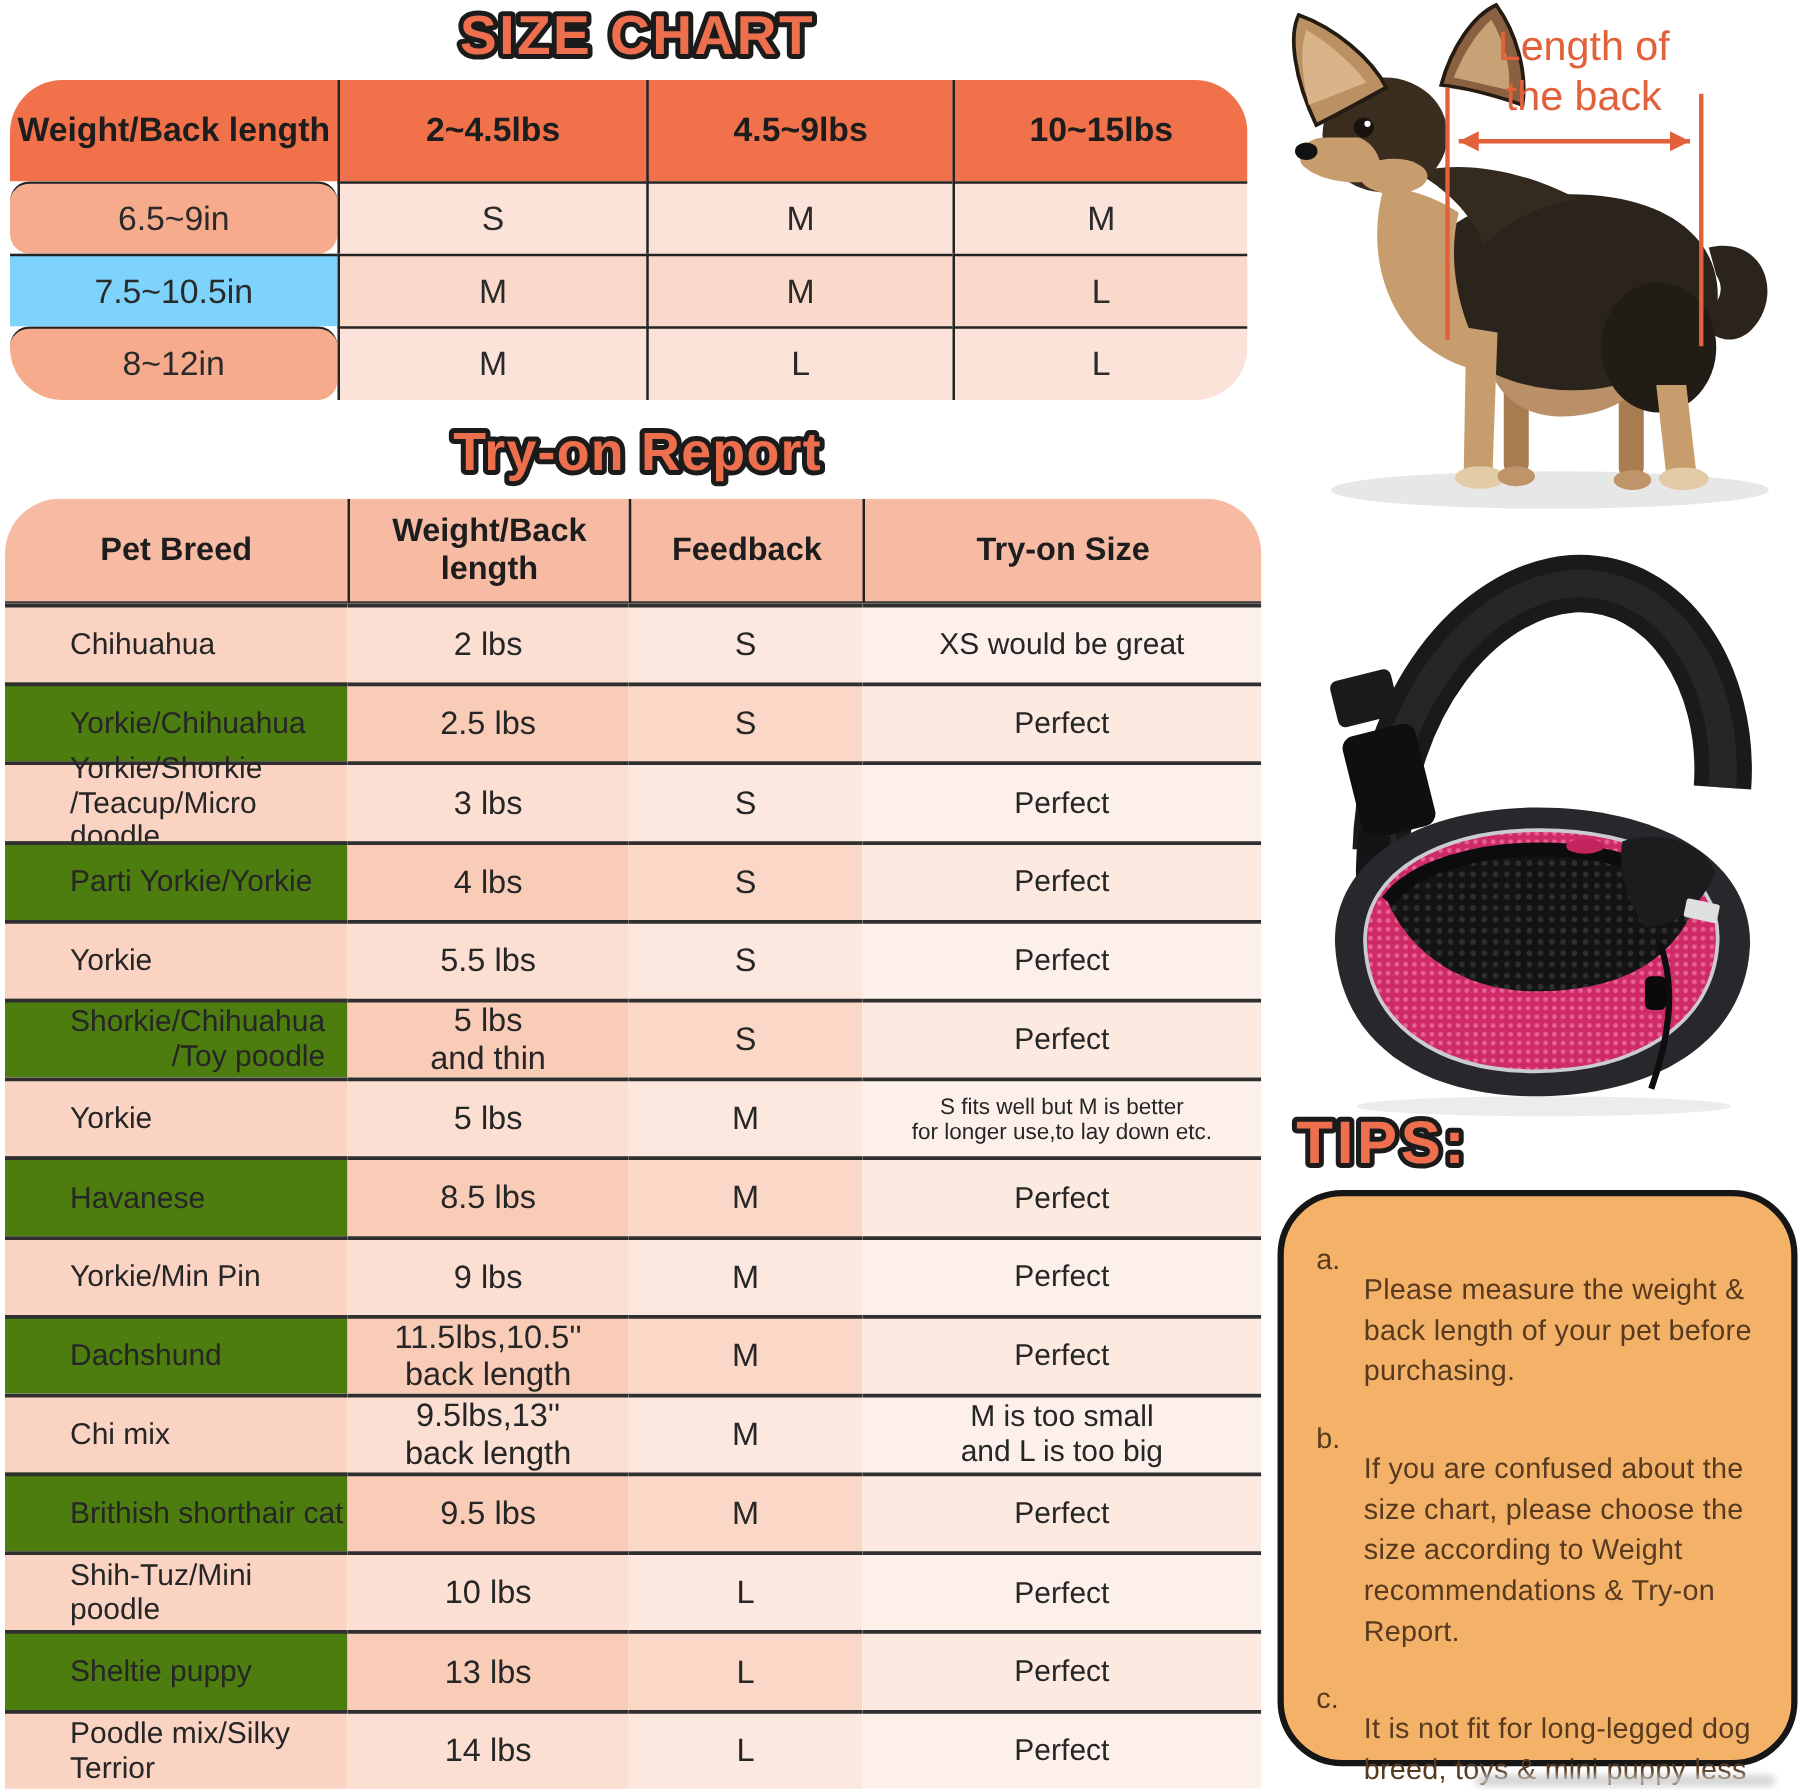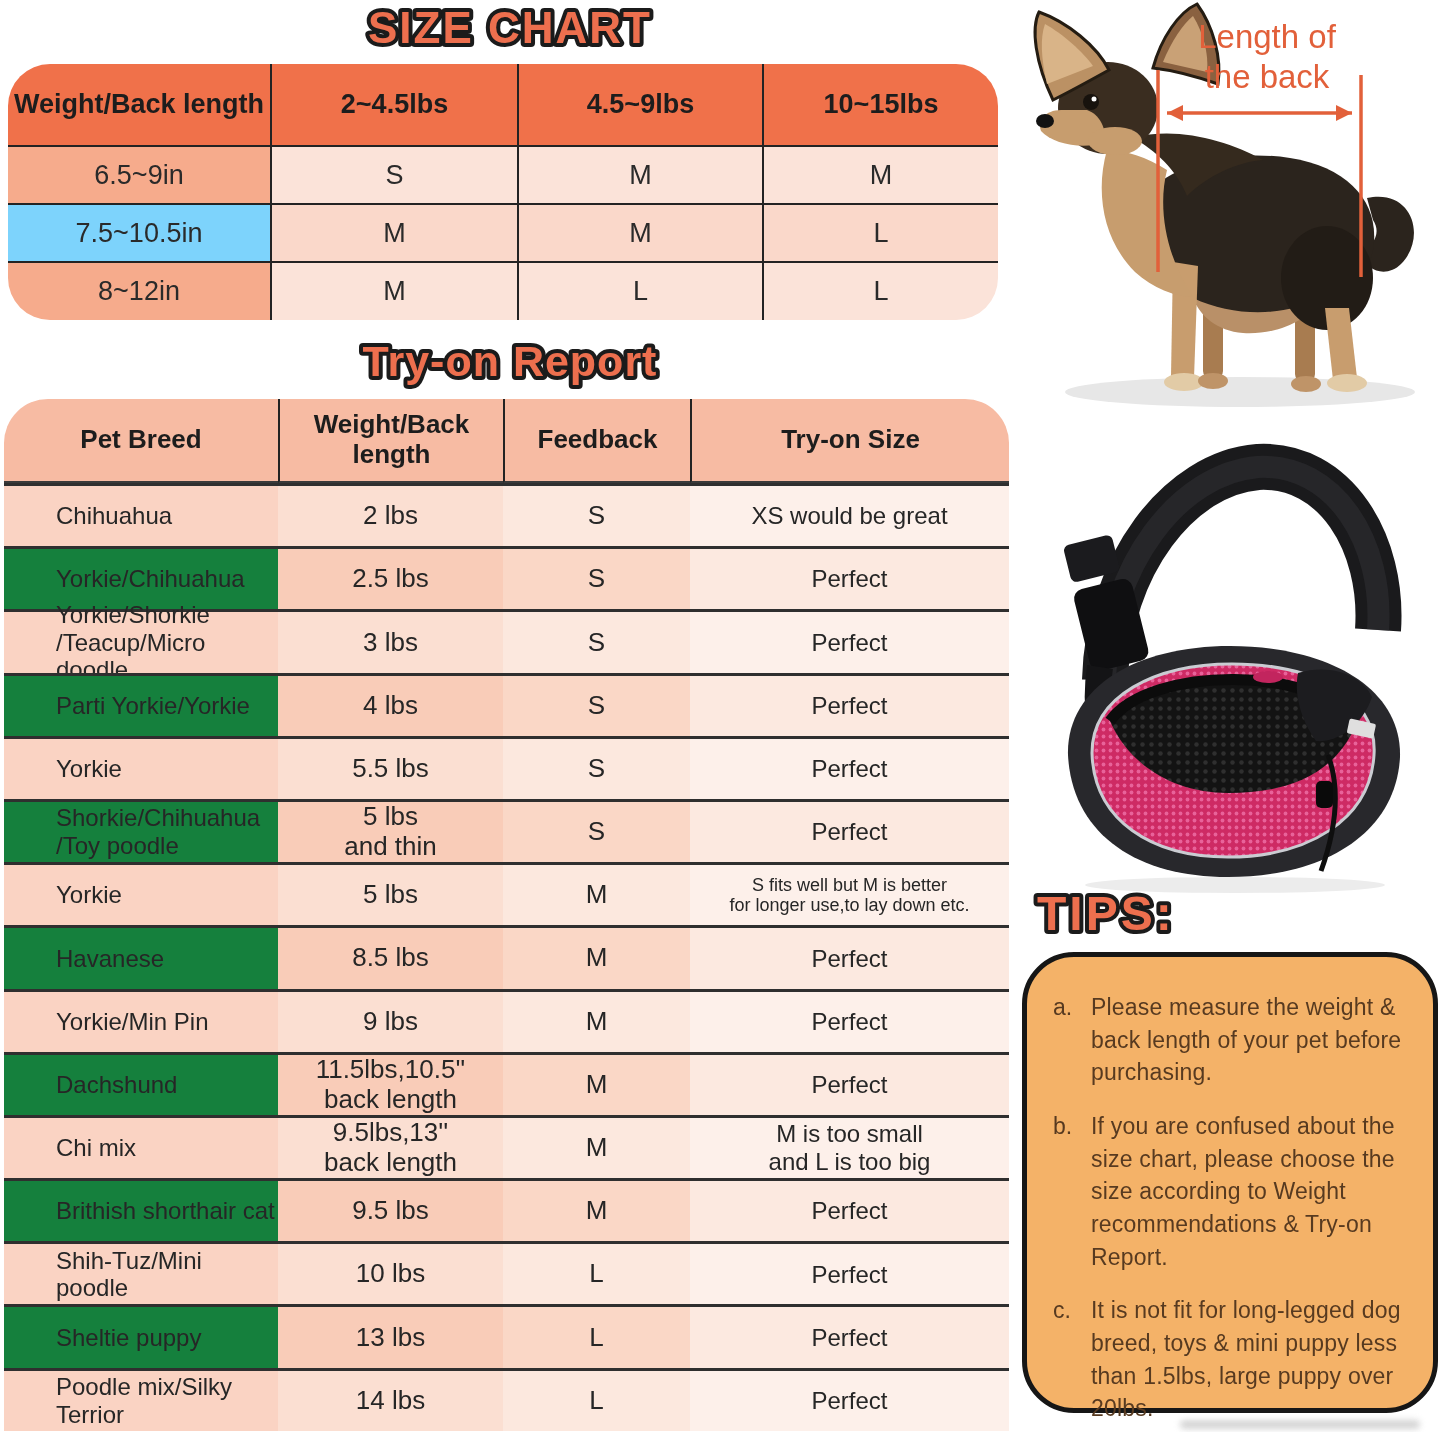--- a/index.html
+++ b/index.html
@@ -24,21 +24,21 @@
     border-radius:42px;
     overflow:hidden;
   }
   .size-table .cell{
     display:flex;align-items:center;justify-content:center;
     font-size:27px;color:#2a2a2a;box-sizing:border-box;
   }
   .size-table .head{background:#f0714a;font-weight:bold;color:#1d1d1d;}
   .size-table .vline{border-left:2px solid #232323;}
   .size-table .hline{border-top:2px solid #232323;}
-  .size-table .rowlabel-light{background:#f6ab8c;}
+  .size-table .rowlabel-light{background:#f6ab8c;border-radius:16px;}
   .size-table .rowlabel-dark{background:#7dd3fc;}
   .size-table .data-light{background:#fbe3d9;}
   .size-table .data-dark{background:#fad8ca;}
 
   
   .tryon-table{
     position:absolute;left:4px;top:399px;width:1005px;height:1195px;
     display:grid;
     grid-template-columns:274px 225px 187px 319px;
     grid-template-rows:84px repeat(15,63.2px);
@@ -55,39 +55,39 @@
     border-bottom:2px solid #3a3a3a;font-size:26px;
   }
   .tryon-table .head.vline{border-left:2px solid #232323;}
   .tryon-table .data{border-top:3px solid #2f2f2f;}
   .tryon-table .breed{justify-content:flex-start;text-align:left;padding-left:52px;font-size:24px;}
   .tryon-table .feedback{font-size:24px;}
   .row-light .c0{background:#fad3c3;}
   .row-light .c1{background:#fbdfd2;}
   .row-light .c2{background:#fce8de;}
   .row-light .c3{background:#fdf0ea;}
-  .row-dark .c0{background:#15803d;}
+  .row-dark .c0{background:#4d7c0f;text-align:right;}
   .row-dark .c1{background:#f9ccb8;}
   .row-dark .c2{background:#fad7c6;}
   .row-dark .c3{background:#fce9e0;}
 
   
   .dog-figure{position:absolute;left:995px;top:0;width:450px;height:420px;}
   .bag-figure{position:absolute;left:1030px;top:425px;width:415px;height:470px;}
   .measure-text{font-family:"Liberation Sans",sans-serif;font-size:33px;fill:#e2603a;}
 
   
   .tips-box{
     position:absolute;left:1022px;top:952px;width:416px;height:461px;
     background:#f4b268;border:5px solid #161616;border-radius:52px;
     box-sizing:border-box;padding:34px 22px 20px 26px;
   }
   .tip-item{display:flex;margin-bottom:21px;color:#573a20;}
   .tip-label{width:38px;flex:none;font-size:23px;line-height:1.42;}
-  .tip-text{font-size:23px;line-height:1.42;letter-spacing:0.2px;}
+  .tip-text{font-size:23px;line-height:1.42;letter-spacing:0.2px;margin-top:24px;}
   .ground-smudge{
     position:absolute;left:1180px;top:1420px;width:240px;height:9px;
     background:#c9c9c9;border-radius:5px;filter:blur(3px);opacity:.8;
   }
 </style>
 </head>
 <body>
 
 <div id="canvas">
 

